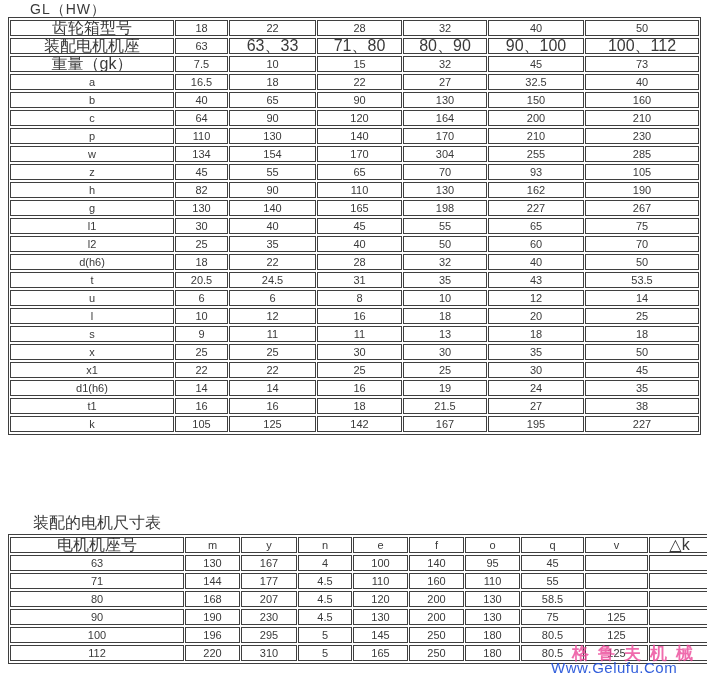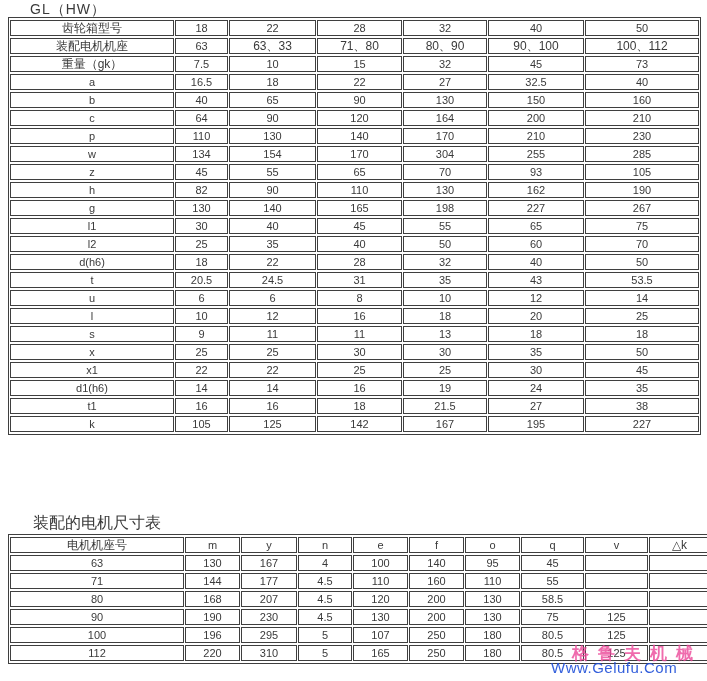--- a/index.html
+++ b/index.html
@@ -30,21 +30,21 @@
     height: 16px;
     text-align: center;
     vertical-align: middle;
     font-size: 11px;
     line-height: 14px;
     padding: 0 2px;
     overflow: hidden;
     white-space: nowrap;
     color: #3a3a3a;
   }
-  .tbl td.cjk { font-size: 12px; }
+  .tbl td.cjk { font-size: 16px; }
   #table1-wrap {
     position: absolute;
     left: 8px; top: 17px;
   }
   #table1 { width: 691px; }
   .table2-title {
     position: absolute;
     left: 33px; top: 513px;
     font-size: 16px;
     color: #3a3a3a;
@@ -377,21 +377,21 @@
           <td>130</td>
           <td>75</td>
           <td>125</td>
           <td></td>
         </tr>
         <tr>
           <td>100</td>
           <td>196</td>
           <td>295</td>
           <td>5</td>
-          <td>107</td>
+          <td>145</td>
           <td>250</td>
           <td>180</td>
           <td>80.5</td>
           <td>125</td>
           <td></td>
         </tr>
         <tr>
           <td>112</td>
           <td>220</td>
           <td>310</td>

